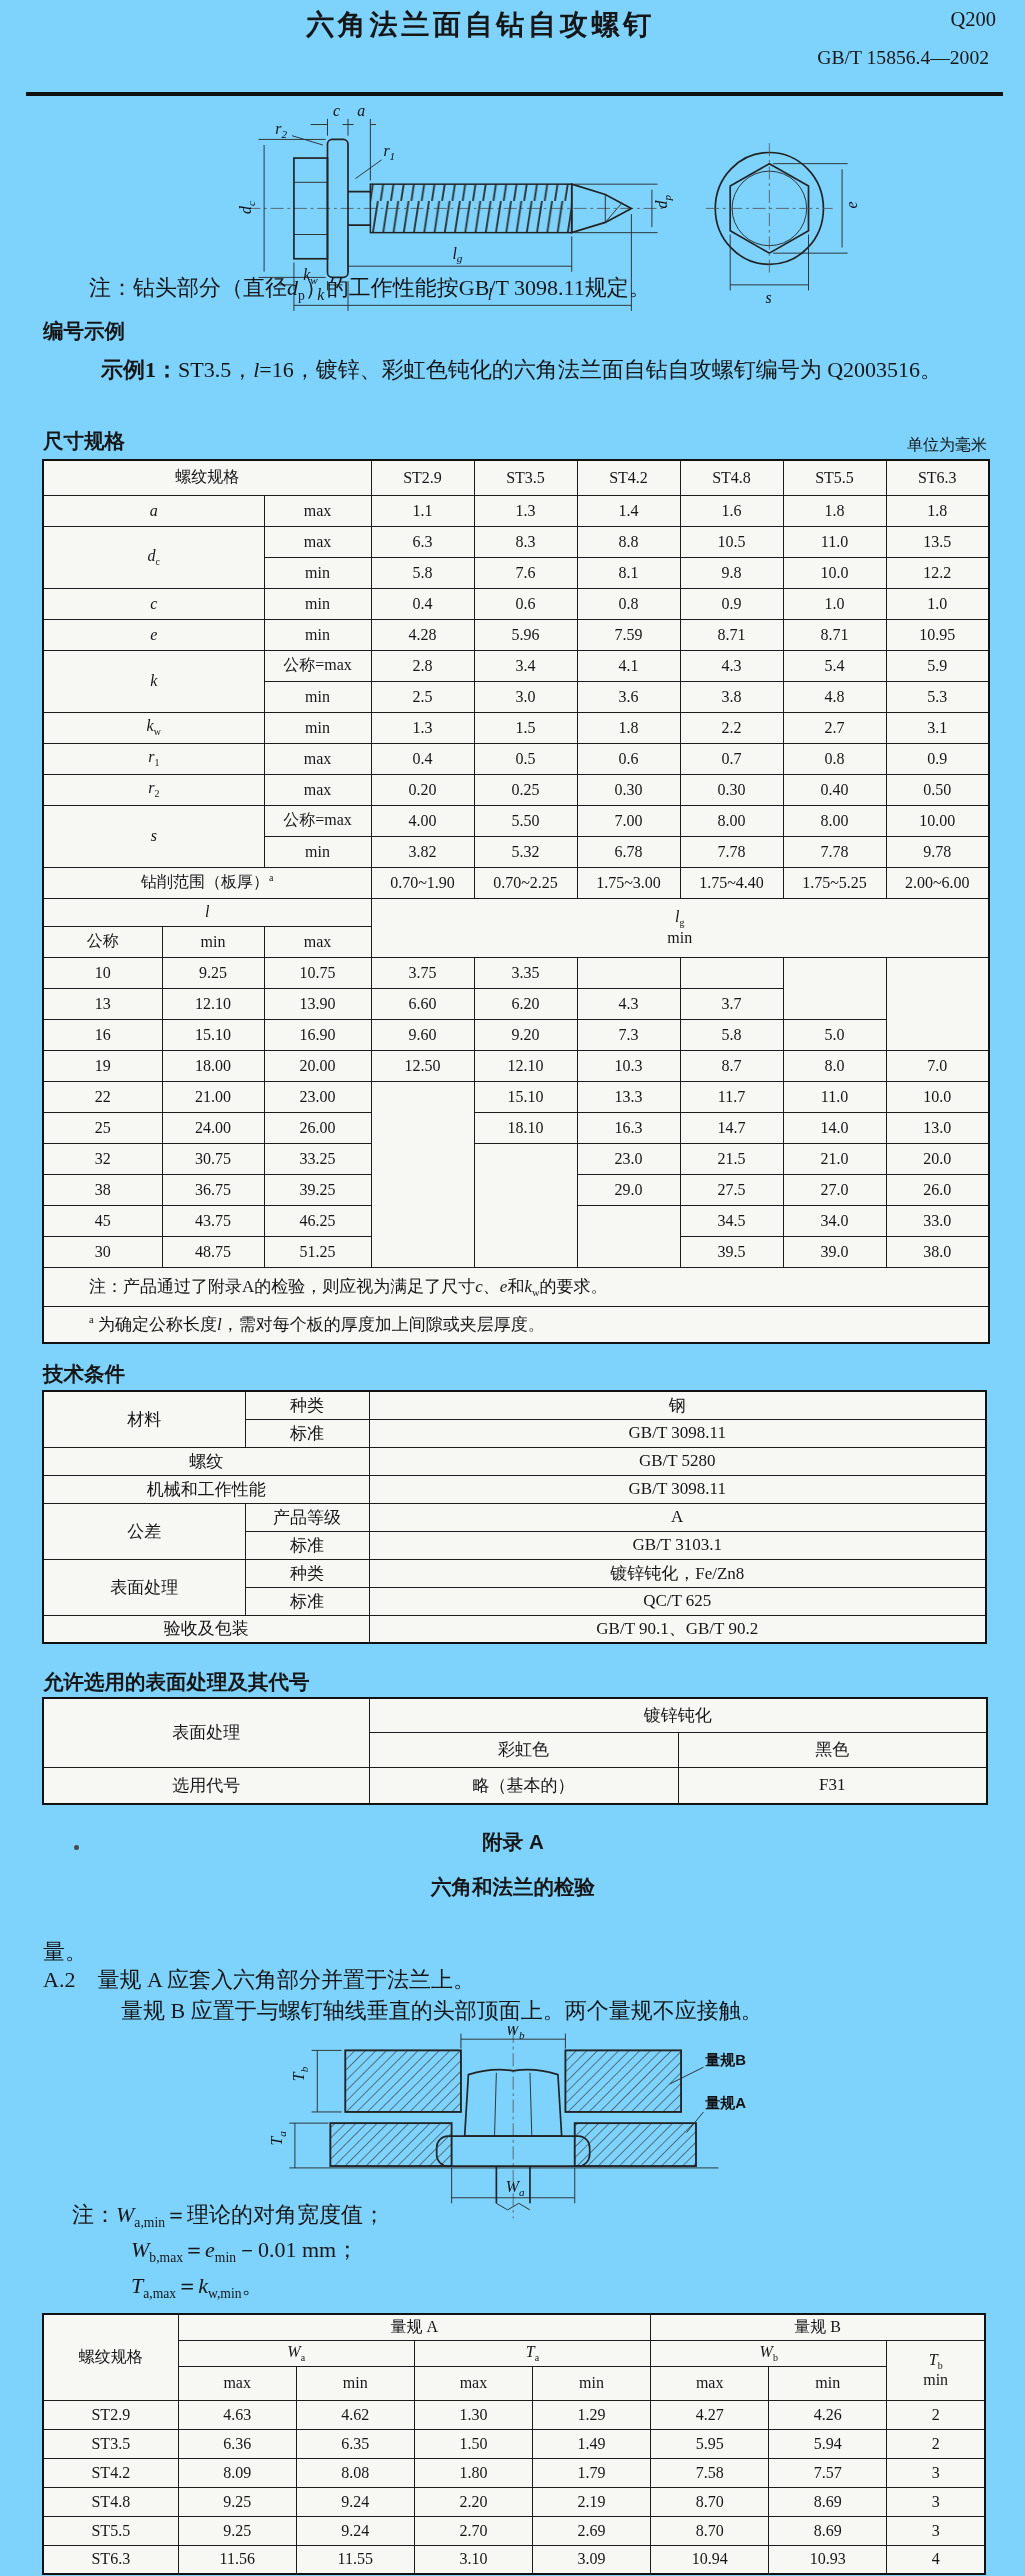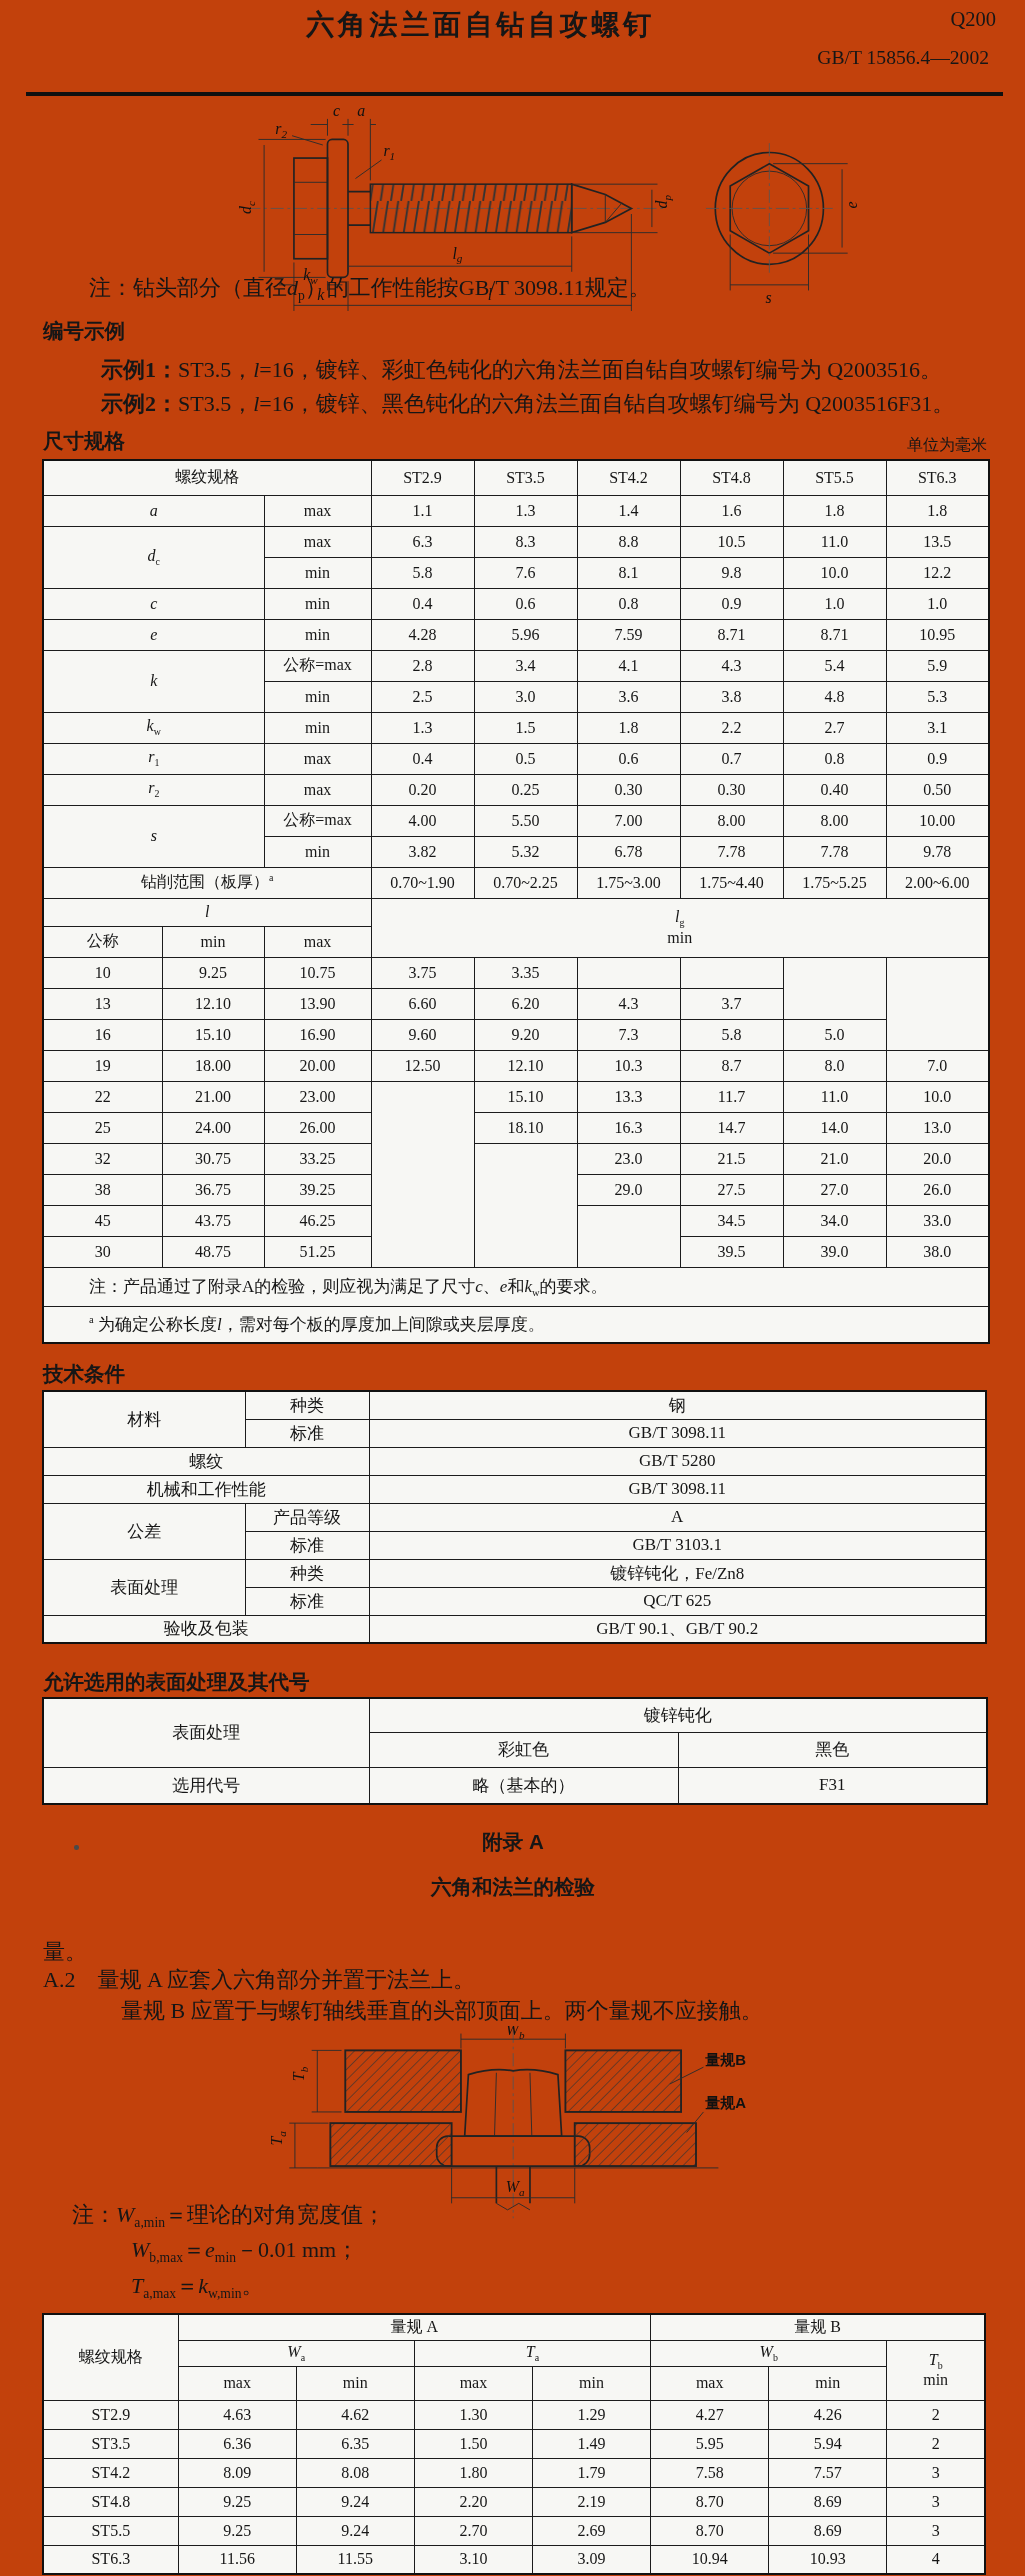--- a/index.html
+++ b/index.html
@@ -1,16 +1,16 @@
 <!DOCTYPE html>
 <html style="font-size:15px"><head>
 <meta charset="utf-8">
 <style>
   html,body{margin:0;padding:0;background:#dddbd6;}
-  #page{position:relative;width:1026px;height:2576px;margin:0 auto;background:#c2410c;
+  #page{position:relative;width:1026px;height:2576px;margin:0 auto;background:#7dd3fc;
         font-family:"Liberation Serif","DejaVu Serif",serif;color:#161616;overflow:hidden;}
   .abs{position:absolute;}
   .hd{font-family:"Liberation Sans","DejaVu Sans",sans-serif;font-weight:bold;}
   .serif{font-family:"Liberation Serif","DejaVu Serif",serif;}
   #doc-title{top:5.6px;left:0;width:961px;text-align:center;font-size:28px;letter-spacing:3.7px;}
   #doc-code{top:7.5px;right:30px;font-size:20.5px;}
   #std-no{top:47px;right:37px;font-size:19.6px;}
   #top-rule{top:92px;left:26px;width:977px;height:3.7px;background:#101010;}
   .body-line{font-size:22px;line-height:20px;white-space:nowrap;}
   .sec-head{font-size:20.5px;}
@@ -120,21 +120,20 @@
       <path class="thin" d="M618 140 V200 M702 140 V200"></path>
       <line class="dim" x1="618" y1="194" x2="702" y2="194" marker-start="url(#ahr)" marker-end="url(#ah)"></line>
       <text class="fl" x="656" y="214">s</text>
     </svg>
   </div>
 
   <div class="abs body-line" style="top:278px;left:89px;">注：钻头部分（直径<i>d</i><sub>p</sub>）的工作性能按GB/T 3098.11规定。</div>
 
   <div class="abs hd sec-head" style="top:317px;left:43px;">编号示例</div>
   <div class="abs body-line" style="top:360px;left:101px;"><b>示例1：</b>ST3.5，<i>l</i>=16，镀锌、彩虹色钝化的六角法兰面自钻自攻螺钉编号为 Q2003516。</div>
-  <div class="abs body-line" style="top:394px;left:101px;"><b>示例2：</b>ST3.5，<i>l</i>=16，镀锌、黑色钝化的六角法兰面自钻自攻螺钉编号为 Q2003516F31。</div>
 
   <div class="abs hd sec-head" style="top:427px;left:43px;">尺寸规格</div>
   <div class="abs serif" style="top:435px;right:39px;font-size:16px;">单位为毫米</div>
 
   <table id="tbl-main" class="abs" style="top:459px;left:42px;width:944px;">
       <colgroup>
         <col style="width: 119px;">
         <col style="width: 102px;">
         <col style="width: 107px;">
         <col style="width: 103px;">

